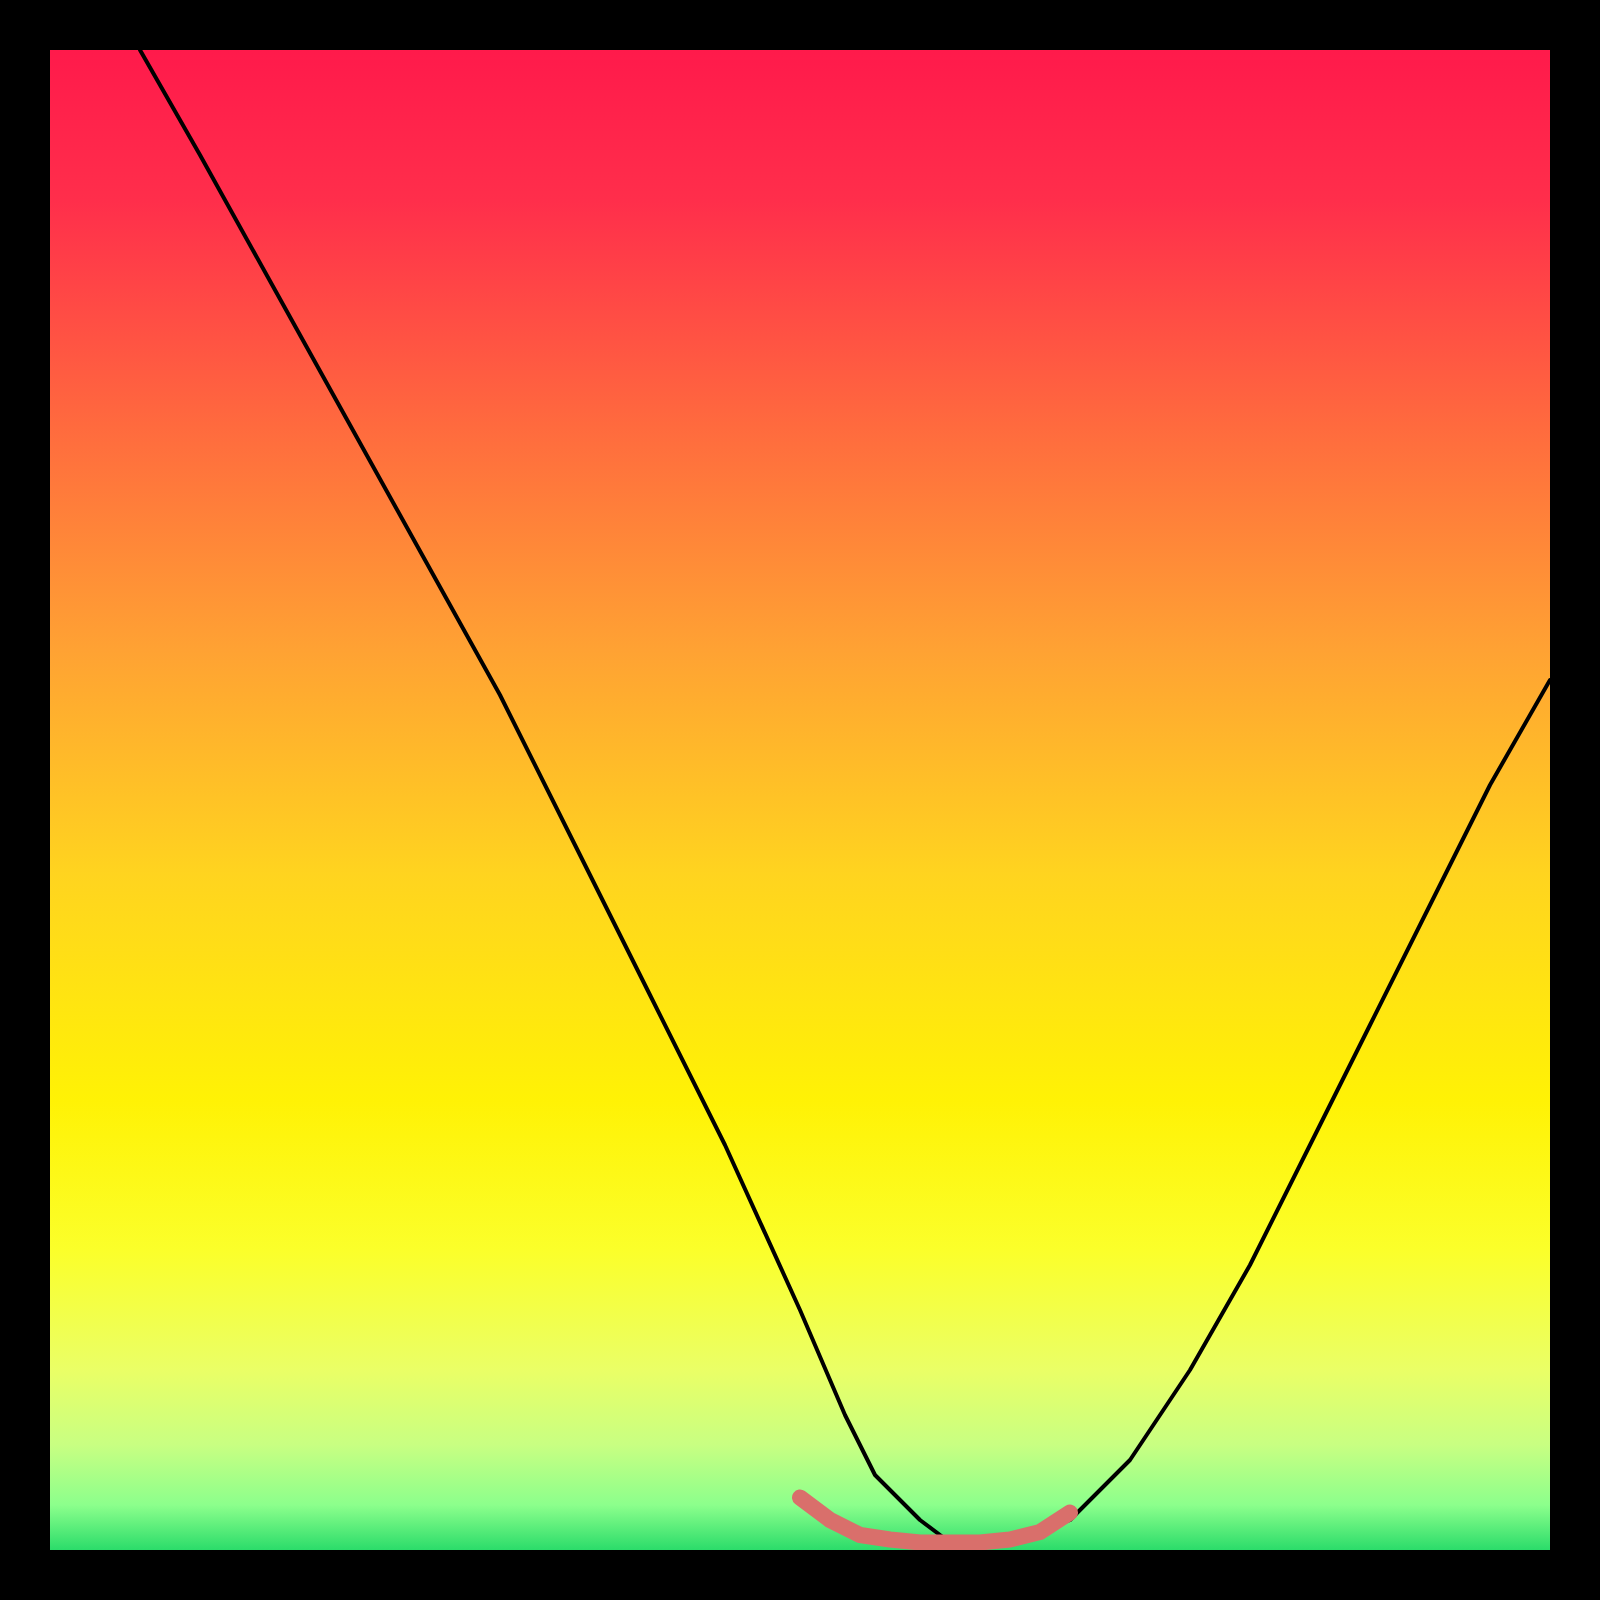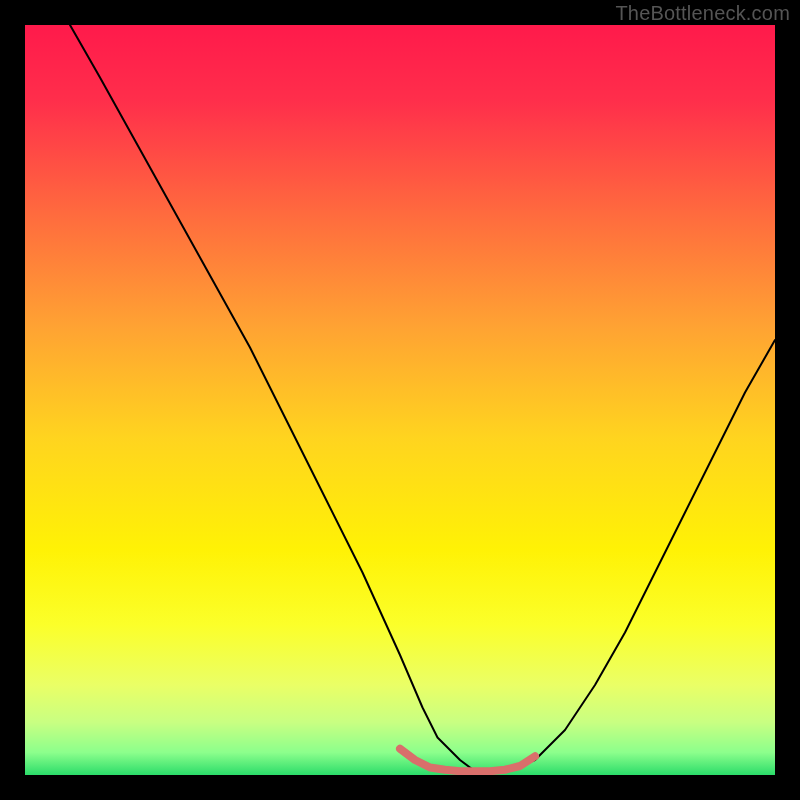--- a/index.html
+++ b/index.html
@@ -76,15 +76,14 @@
       <rect x="0" y="0" width="750" height="750" fill="url(#bg-grad)"></rect>
     </svg>
 
     <svg class="curve-overlay" viewBox="0 0 750 750" preserveAspectRatio="none">
       <path id="series-0" fill="none" stroke="#000000" stroke-width="2" stroke-linejoin="round" stroke-linecap="round" d="M45.00 0.00 L75.00 52.50 L112.50 120.00 L150.00 187.50 L187.50 255.00 L225.00 322.50 L262.50 397.50 L300.00 472.50 L337.50 547.50 L375.00 630.00 L397.50 682.50 L412.50 712.50 L435.00 735.00 L450.00 746.25 L480.00 746.25 L510.00 735.00 L540.00 705.00 L570.00 660.00 L600.00 607.50 L630.00 547.50 L660.00 487.50 L690.00 427.50 L720.00 367.50 L750.00 315.00"></path>
       <path id="series-1" fill="none" stroke="#d96f6b" stroke-width="8" stroke-linejoin="round" stroke-linecap="round" d="M375.00 723.75 L390.00 735.00 L405.00 742.50 L420.00 744.75 L435.00 746.25 L450.00 746.25 L465.00 746.25 L480.00 744.75 L495.00 741.00 L510.00 731.25"></path>
     </svg>
 
   </div>
 
-  <div class="attribution">TheBottleneck.com</div>
 
 </div>
 
 </body></html>

